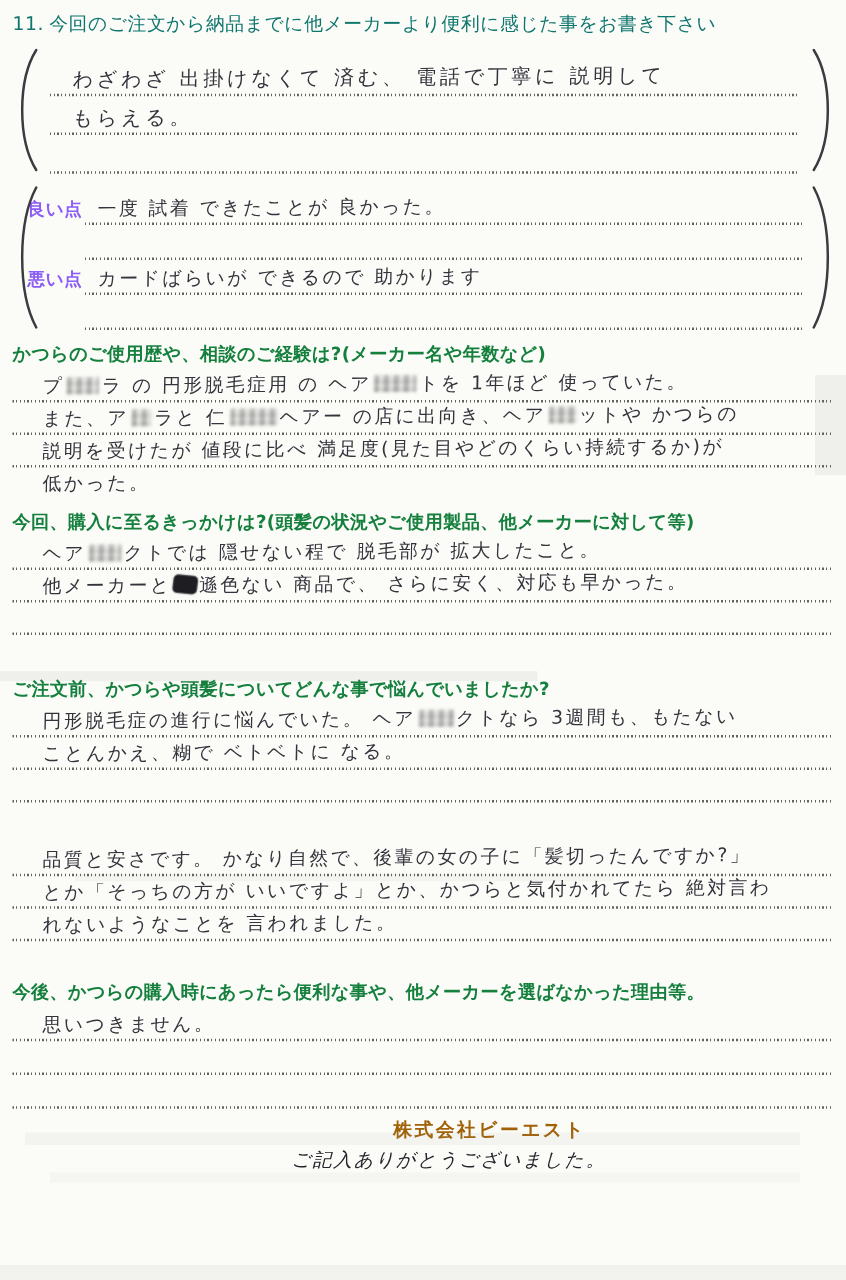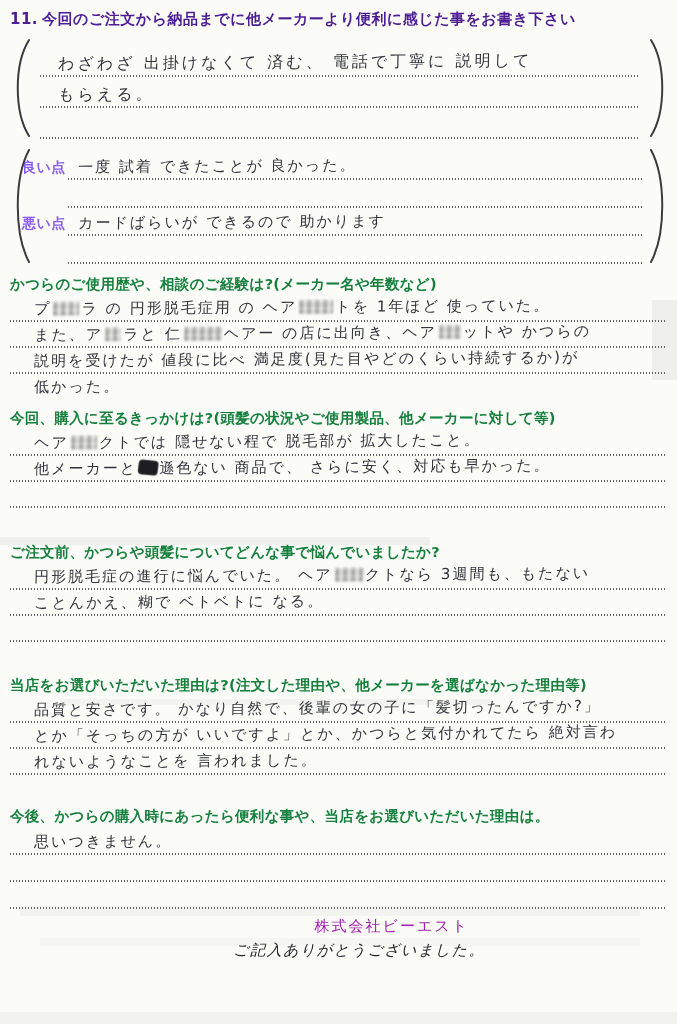--- a/index.html
+++ b/index.html
@@ -7,21 +7,21 @@
   body {
     position: relative;
     background: #fbfbf8;
     font-family: "DejaVu Sans", "Liberation Sans", sans-serif;
     color: #101014;
     overflow: hidden;
   }
   .page { position: relative; padding: 8px 10px 0 10px; width: 677px; }
 
   
-  .q-head { font-size: 15px; font-weight: bold; letter-spacing: .5px; line-height: 22px; color: #4c1d95; }
+  .q-head { font-size: 15px; font-weight: normal; letter-spacing: .5px; line-height: 22px; color: #0f766e; }
   .q-head .q-num { margin-right: 4px; }
   .sub-head { font-size: 14.5px; font-weight: bold; letter-spacing: .3px; line-height: 20px; color: #15803d; }
 
   
   .pbox { position: relative; margin: 6px 2px 0 0; width: 660px; }
   .pbox .paren { position: absolute; top: 0; }
   .pbox .paren.left { left: 0; }
   .pbox .paren.right { right: 0; }
   .pbox-inner { padding: 10px 30px 0 30px; }
 
@@ -79,21 +79,21 @@
   .sub13 .hand { padding-left: 24px; }
   .s2 { margin-top: 8px; }
   .s3 { margin-top: 34px; }
   .s4 { margin-top: 33px; }
   .s5 { margin-top: 31px; }
   .sub13 .ans-line { height: 26px; }
   .s5 .ans-line { height: 27px; }
 
   
   .footer { margin-top: 8px; }
-  .company { text-align: right; padding-right: 198px; font-size: 15px; font-weight: normal; letter-spacing: 2px; color: #a21caf; }
+  .company { text-align: right; padding-right: 198px; font-size: 15px; font-weight: bold; letter-spacing: 2px; color: #a16207; }
   .thanks { margin-top: 5px; text-align: right; padding-right: 182px; font-size: 15px; font-style: italic;
     font-family: "DejaVu Serif", "Liberation Serif", serif; letter-spacing: 1.5px; color: #23232a; }
 
   
   .artifact { position: absolute; pointer-events: none; }
   .a1 { left: 0; top: 537px; width: 430px; height: 8px; background: rgba(120,120,118,.09); }
   .a2 { left: 60px; top: 699px; width: 430px; height: 6px; background: rgba(120,120,118,.06); }
   .a3 { left: 20px; top: 906px; width: 620px; height: 10px; background: rgba(140,140,138,.07); }
   .a4 { left: 40px; top: 938px; width: 600px; height: 8px; background: rgba(140,140,138,.05); }
   .a5 { left: 0; top: 1012px; width: 677px; height: 12px; background: rgba(130,130,128,.08); }
@@ -222,39 +222,38 @@
           <div class="rule"></div>
         </div>
         <div class="ans-line">
           <span class="hand"></span>
           <div class="rule"></div>
         </div>
       </div>
   </div>
 
   <div class="sub13 s4">
-    <div class="sub-head">当店をお選びいただいた理由は?(注文した理由や、他メーカーを選ばなかった理由等)</div>
     <div class="lines">
         <div class="ans-line">
           <span class="hand">品質と安さです。 かなり自然で、後輩の女の子に「髪切ったんですか?」</span>
           <div class="rule"></div>
         </div>
         <div class="ans-line">
           <span class="hand">とか「そっちの方が いいですよ」とか、かつらと気付かれてたら 絶対言わ</span>
           <div class="rule"></div>
         </div>
         <div class="ans-line">
           <span class="hand">れないようなことを 言われました。</span>
           <div class="rule"></div>
         </div>
       </div>
   </div>
 
   <div class="sub13 s5">
-    <div class="sub-head">今後、かつらの購入時にあったら便利な事や、当店をお選びいただいた理由は。</div>
+    <div class="sub-head">今後、かつらの購入時にあったら便利な事や、他メーカーを選ばなかった理由等。</div>
     <div class="lines">
         <div class="ans-line">
           <span class="hand">思いつきません。</span>
           <div class="rule"></div>
         </div>
         <div class="ans-line">
           <span class="hand"></span>
           <div class="rule"></div>
         </div>
         <div class="ans-line">

